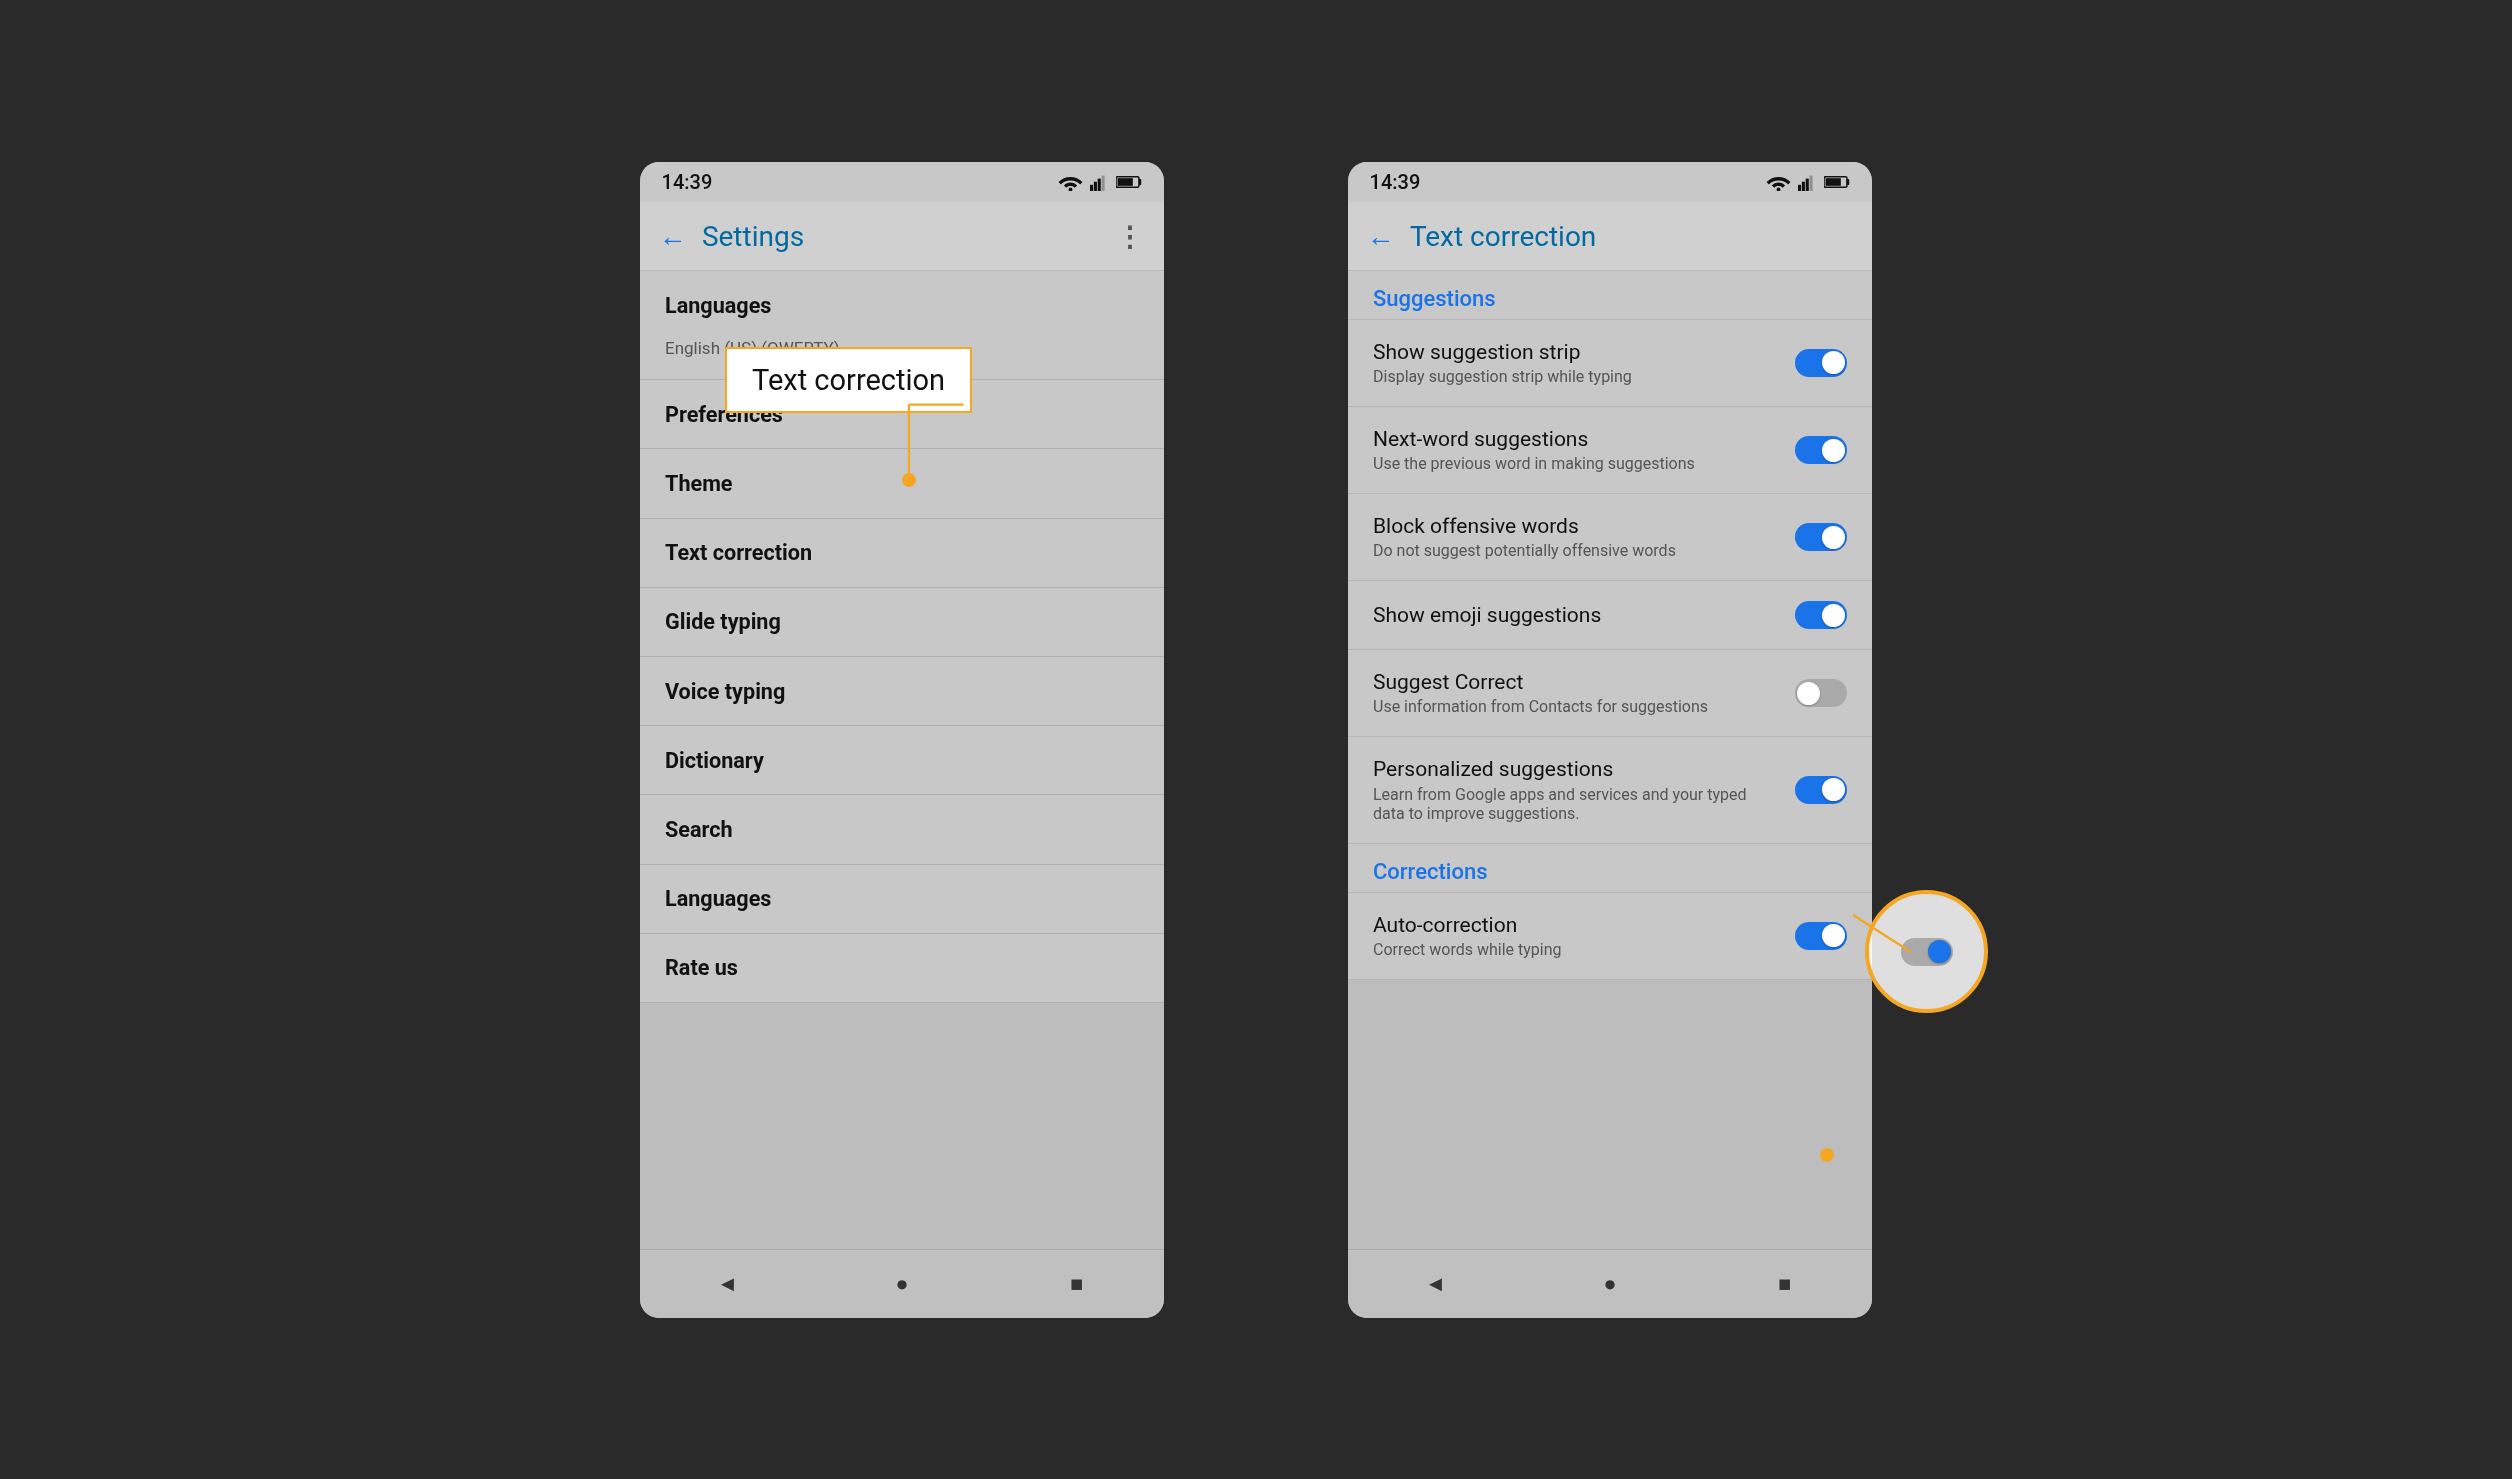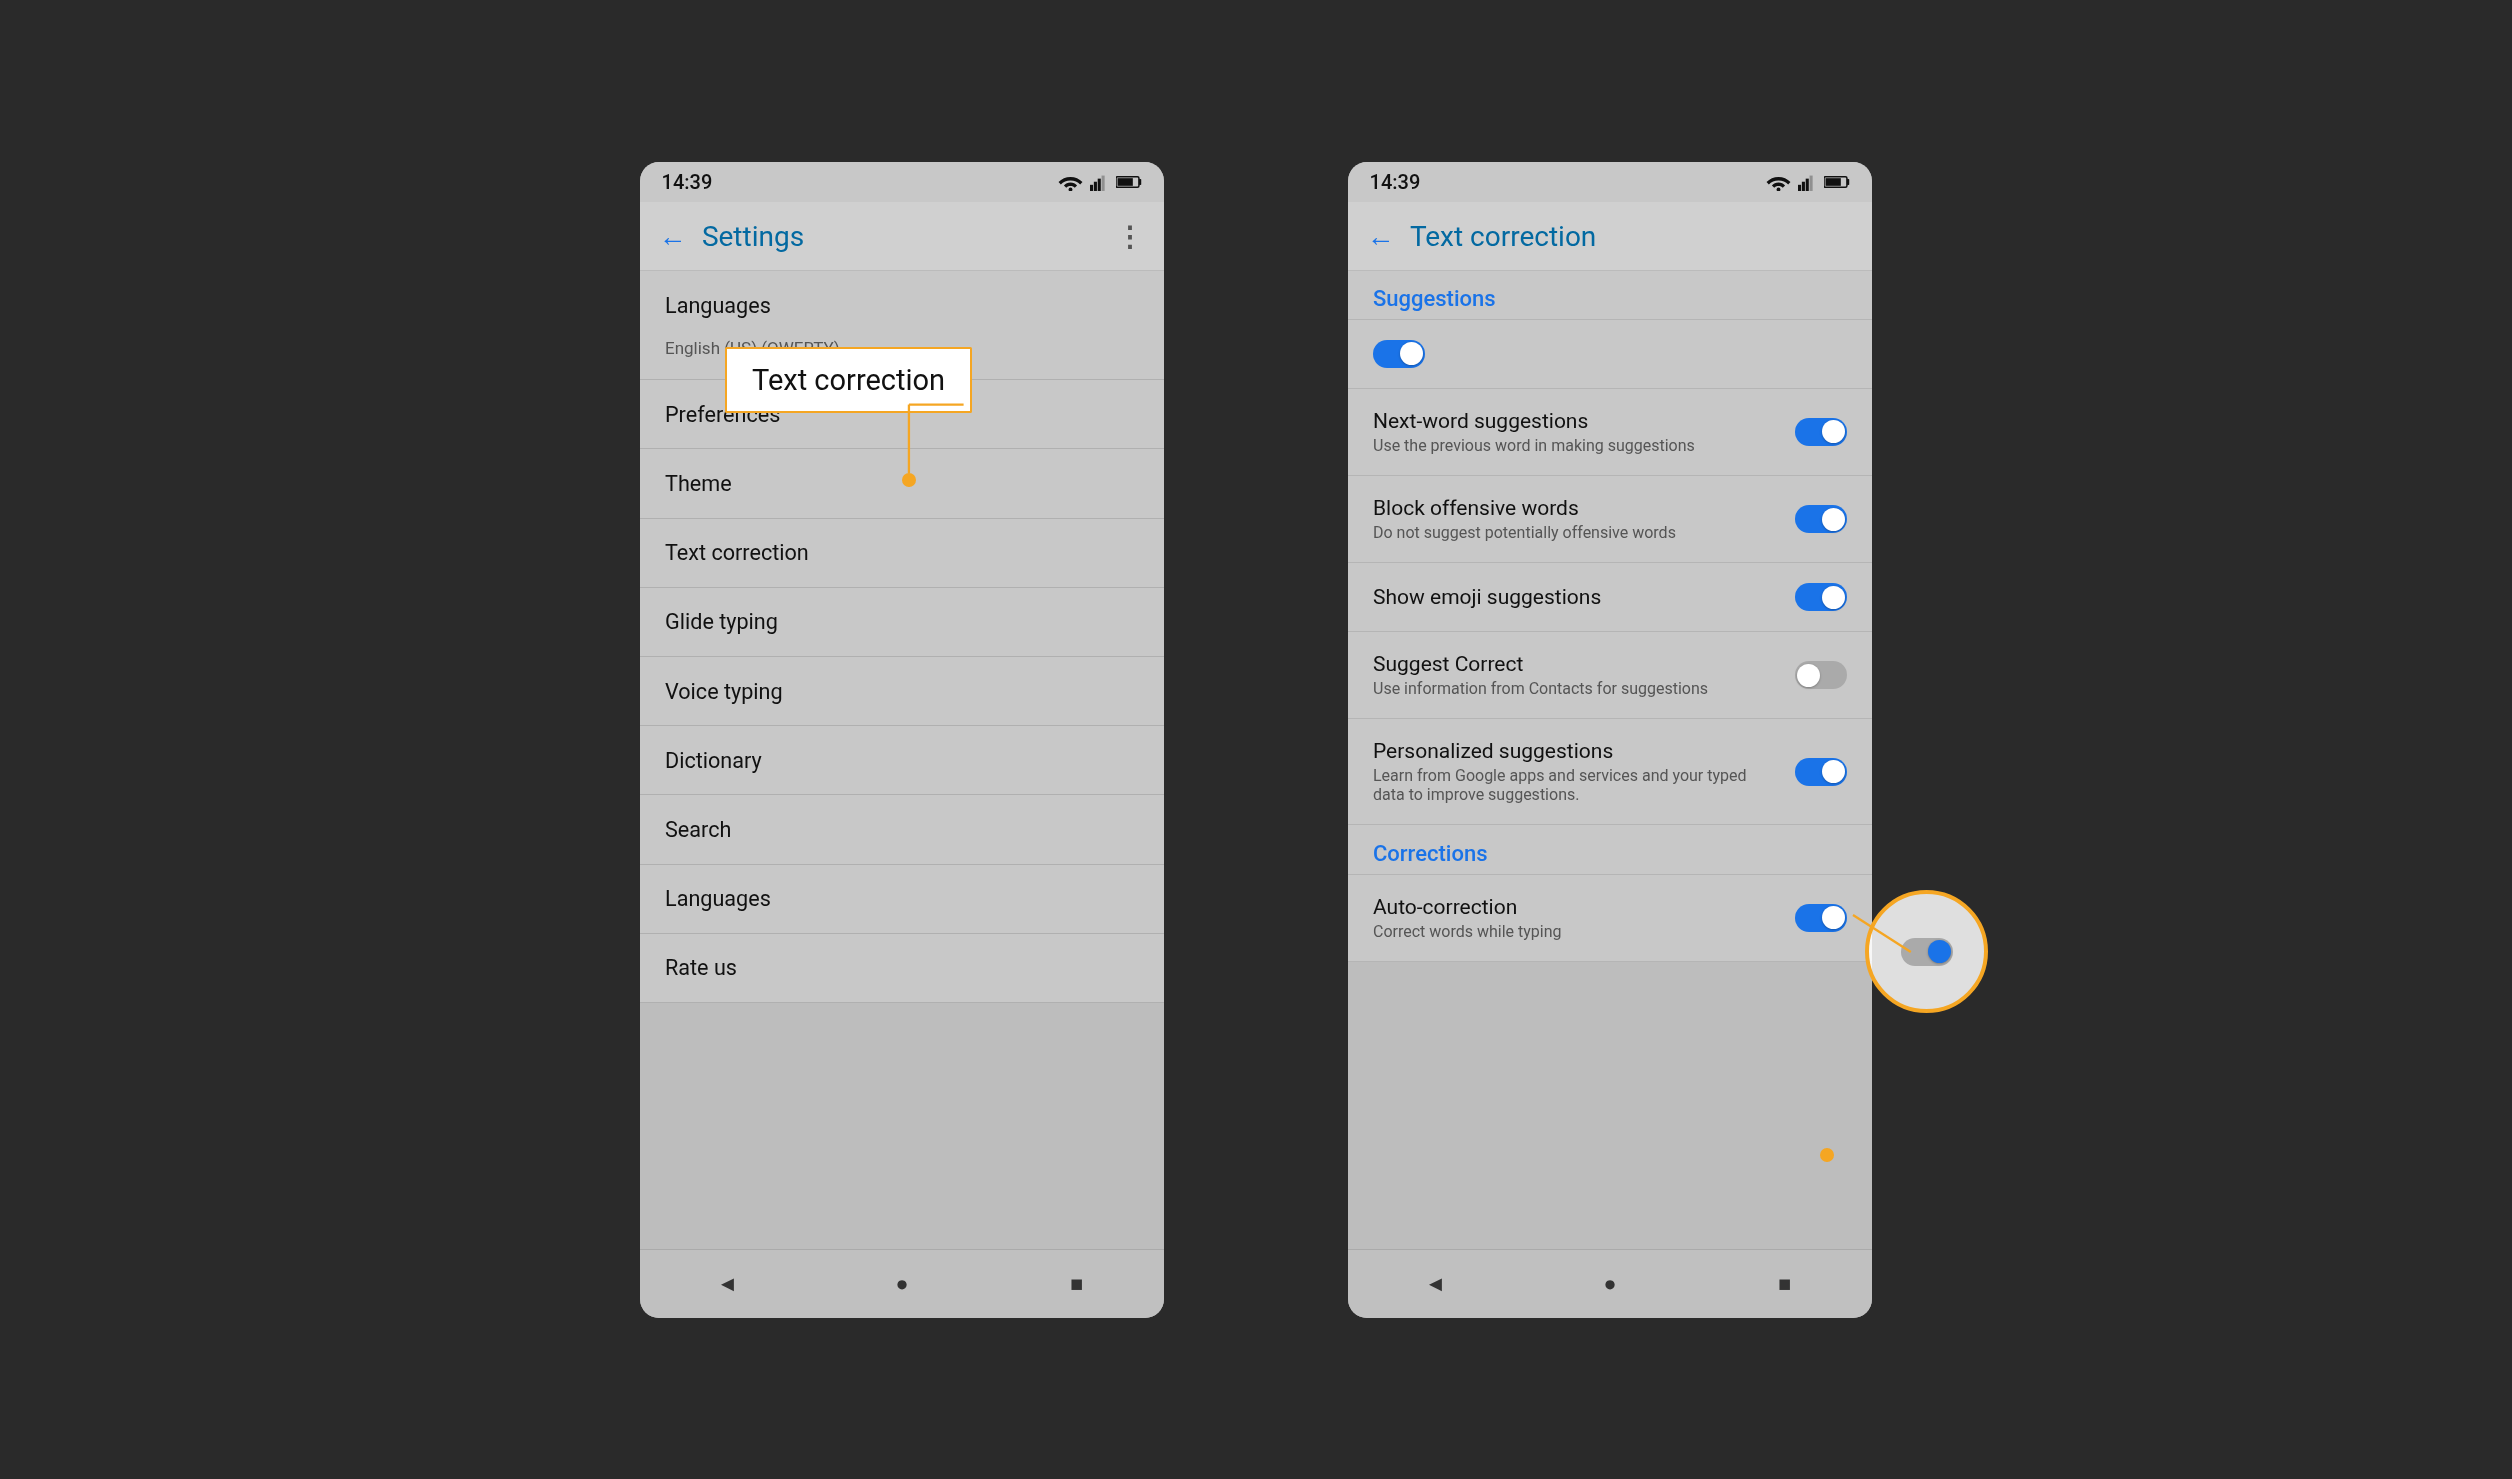--- a/index.html
+++ b/index.html
@@ -104,21 +104,21 @@
     .settings-item {
       background: #c8c8c8;
       padding: 21.6px 25px;
       border-bottom: 0.8px solid #b0b0b0;
       cursor: pointer;
     }
 
     .settings-item-title {
       font-size: 21.6px;
       color: #111;
-      font-weight: 400;
+      font-weight: 700;
     }
 
     .settings-item-subtitle {
       font-size: 17px;
       color: #555;
       margin-top: 20px;
     }
 
     .settings-item.active {
       background: #c8c8c8;
@@ -388,20 +388,24 @@
       </div>
 
       <div class="app-bar">
         <span class="back-arrow">←</span>
         <span class="app-bar-title">Text correction</span>
       </div>
 
       <div class="content" id="right-content">
       <div class="section-header">Suggestions</div>
           <div class="toggle-item">
+            <div class="toggle-item-text">
+              <div class="toggle-item-title">Show suggestion strip</div>
+              <div class="toggle-item-subtitle">Display suggestion strip while typing</div>
+            </div>
             <div class="toggle-switch on">
               <div class="toggle-knob"></div>
             </div>
           </div>
           <div class="toggle-item">
             <div class="toggle-item-text">
               <div class="toggle-item-title">Next-word suggestions</div>
               <div class="toggle-item-subtitle">Use the previous word in making suggestions</div>
             </div>
             <div class="toggle-switch on">

